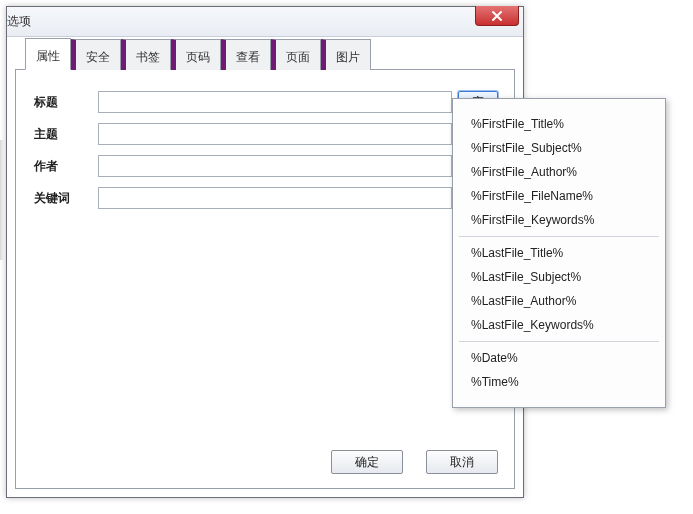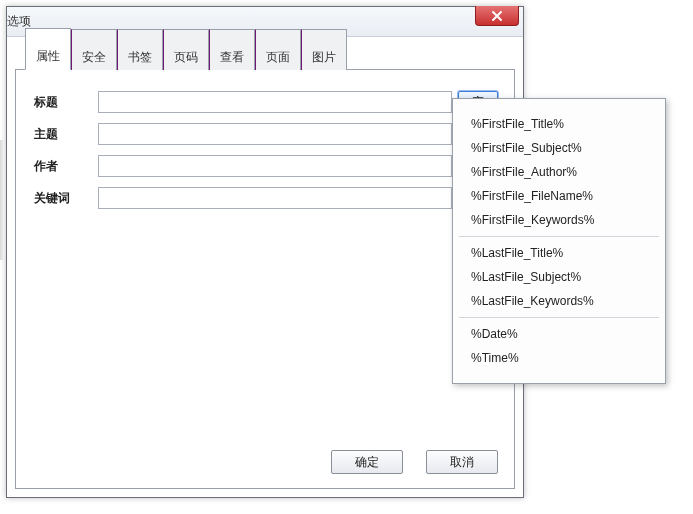--- a/index.html
+++ b/index.html
@@ -62,32 +62,32 @@
   }
   .tabstrip {
     display: flex;
     align-items: flex-end;
     height: 24px;
     position: relative;
     z-index: 2;
     padding-left: 10px;
   }
   .tab {
-    padding: 19px 10px 4px 10px;
+    padding: 9px 10px 4px 10px;
     border: 1px solid #9aa0ab;
     border-bottom: none;
     background: #f0f1f3;
     margin-right: 0px;
     color: #333;
     cursor: pointer;
     position: relative;
     top: 1px;
     font-size: 12px;
   }
-  .tab + .tab { border-left: 1px solid #701a75; }
+  .tab + .tab { border-left: 5px solid #701a75; }
   .tab.active {
     background: #fff;
     border-bottom: 1px solid #fff;
     top: 1px;
     z-index: 3;
   }
   .tabpanel {
     border: 1px solid #9aa0ab;
     background: #fff;
     height: calc(100% - 24px);
@@ -268,17 +268,18 @@
 
 <div class="popup">
   <div class="item">%FirstFile_Title%</div>
   <div class="item">%FirstFile_Subject%</div>
   <div class="item">%FirstFile_Author%</div>
   <div class="item">%FirstFile_FileName%</div>
   <div class="item">%FirstFile_Keywords%</div>
   <div class="sep"></div>
   <div class="item">%LastFile_Title%</div>
   <div class="item">%LastFile_Subject%</div>
+  <div class="item">%LastFile_Author%</div>
   <div class="item">%LastFile_Keywords%</div>
   <div class="sep"></div>
   <div class="item">%Date%</div>
   <div class="item">%Time%</div>
 </div>
 
 </body></html>

